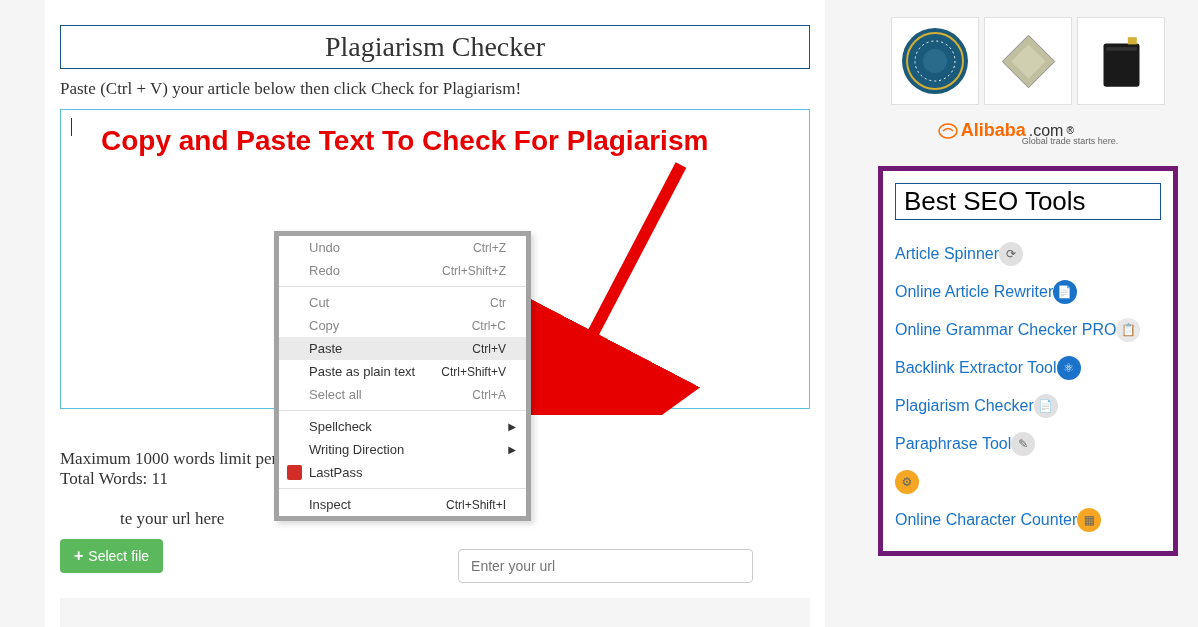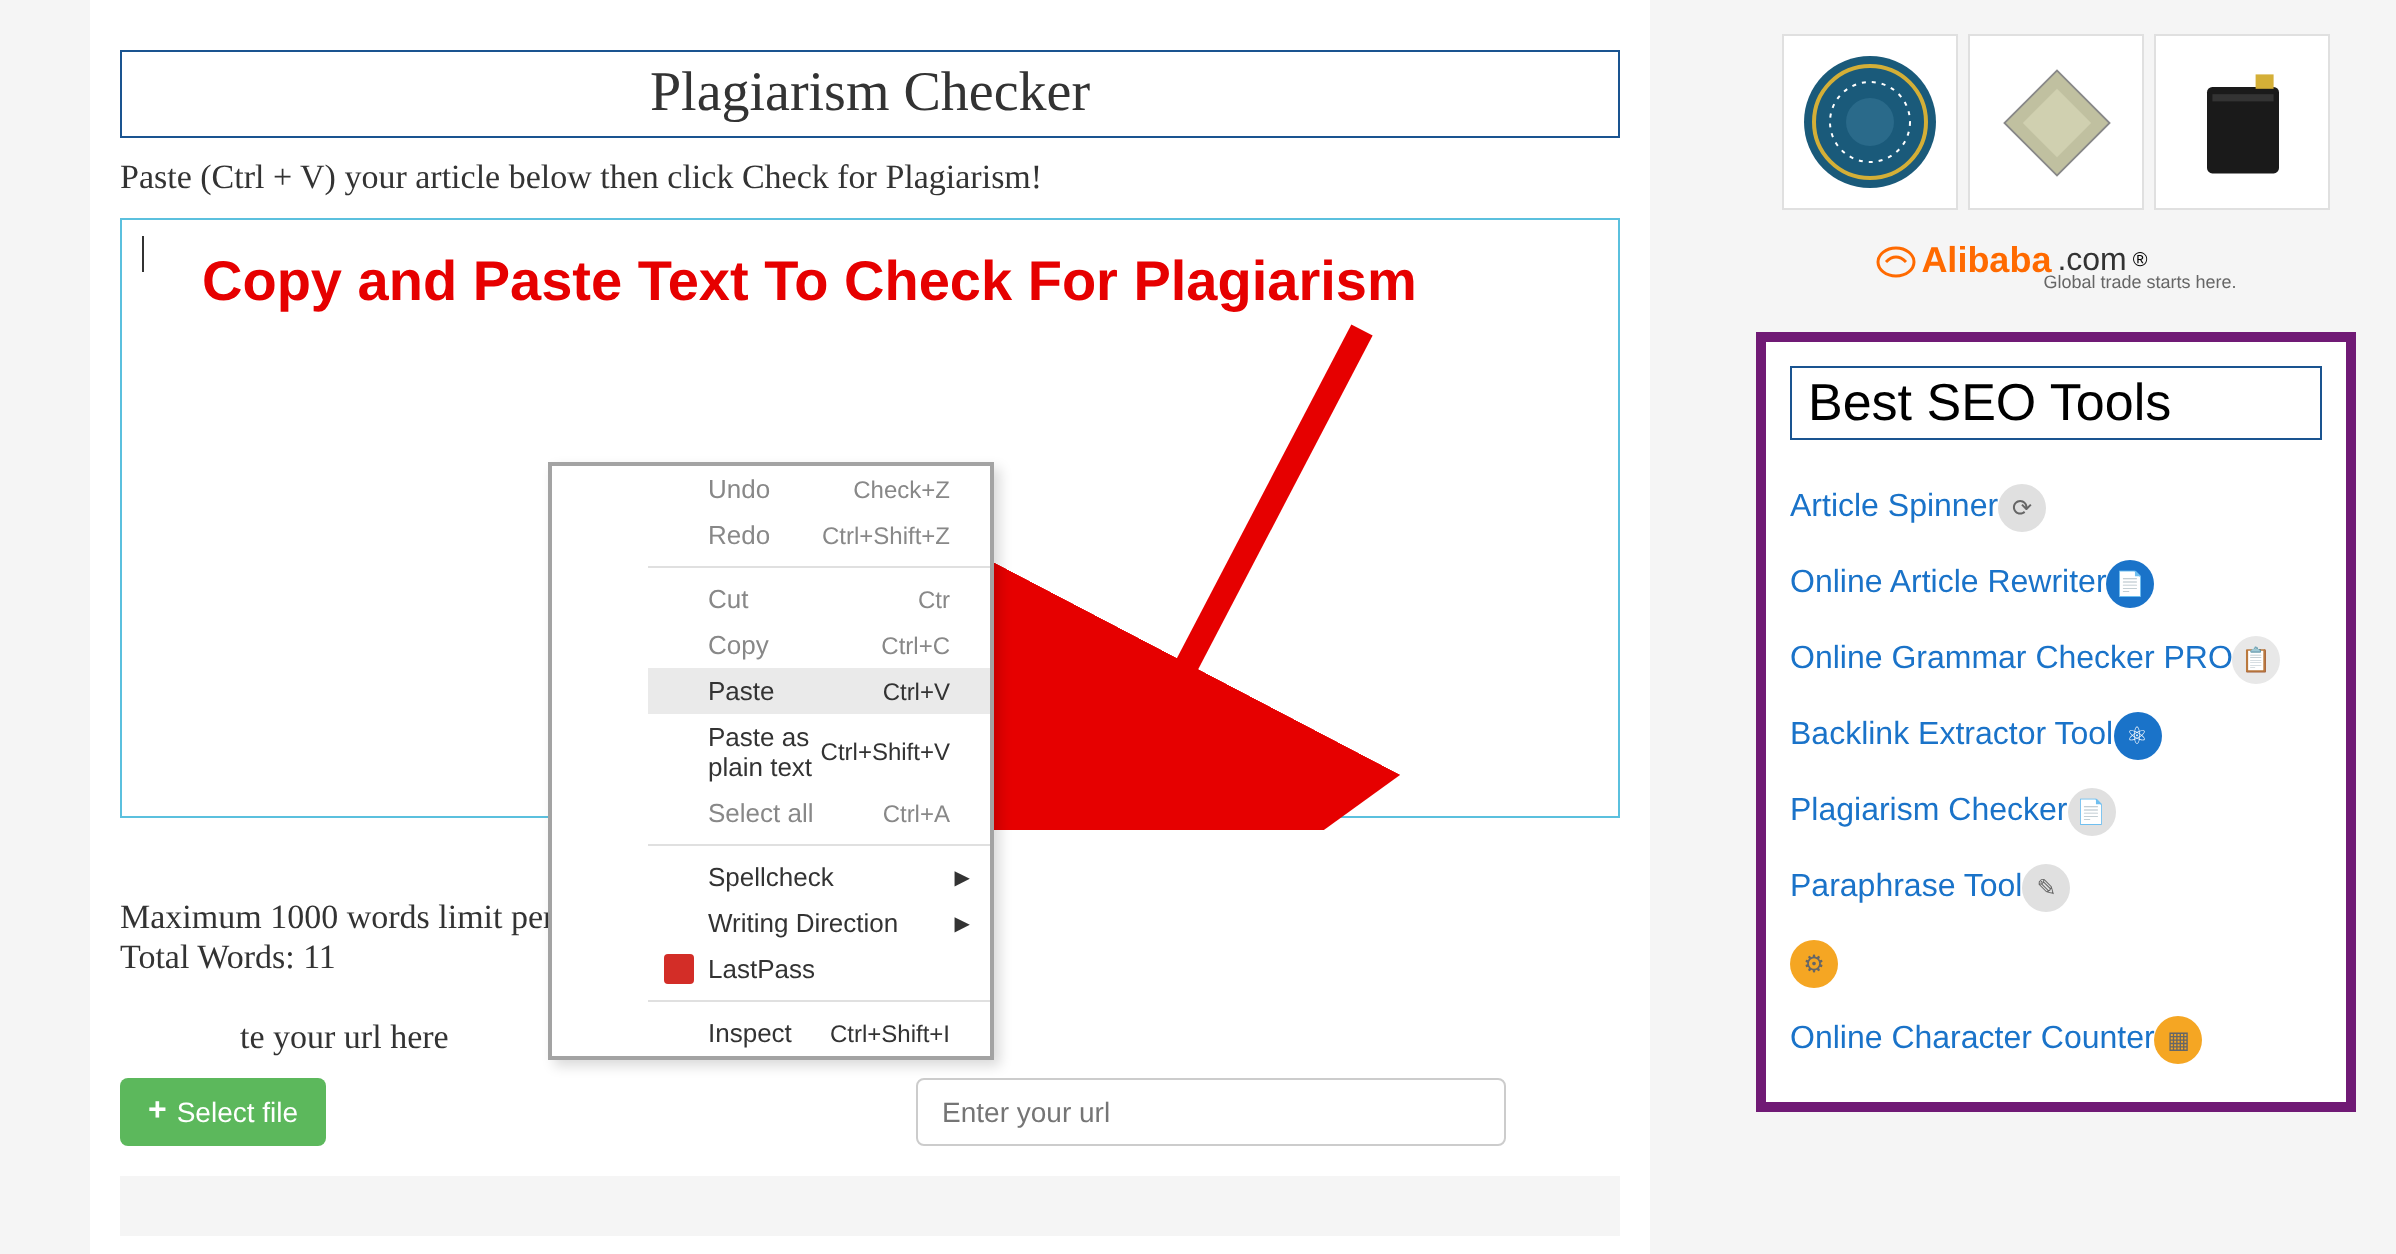--- a/index.html
+++ b/index.html
@@ -94,40 +94,39 @@
       font-size: 14px;
       cursor: pointer;
       display: inline-flex;
       align-items: center;
       gap: 5px;
       margin-top: 10px;
     }
     .select-file-btn .plus { font-weight: bold; font-size: 16px; }
     
     .url-input {
-      margin-top: 10px;
+      margin-top: 20px;
       border: 1px solid #ccc;
       border-radius: 4px;
       padding: 8px 12px;
       font-size: 14px;
       width: 295px;
       color: #666;
     }
     
     .context-menu {
       position: absolute;
       left: 274px;
       top: 231px;
-      width: 223px;
-      background: #fff;
-      border: 2px solid #a3a3a3;
+      width: 257px;
+      background: #fff;
+      border: 5px solid #a3a3a3;
       box-shadow: 3px 3px 6px rgba(0,0,0,0.15);
       font-size: 13px;
       z-index: 100;
-      padding-left: 48px;
     }
     .context-menu-item {
       display: flex;
       justify-content: space-between;
       align-items: center;
       padding: 4px 20px 4px 30px;
       color: #888;
       cursor: default;
       position: relative;
     }
@@ -257,21 +256,21 @@
     </button>
     <input class="url-input" style="margin-left: 295px;" placeholder="Enter your url">
   </div>
 
   <div class="bottom-bar"></div>
 </div>
 
 <div class="context-menu" id="ctx-menu">
     <div class="context-menu-item">
       <span>Undo</span>
-      <span class="shortcut">Check+Z</span>
+      <span class="shortcut">Ctrl+Z</span>
     </div>
     <div class="context-menu-item">
       <span>Redo</span>
       <span class="shortcut">Ctrl+Shift+Z</span>
     </div>
     <div class="context-menu-divider"></div>
     <div class="context-menu-item">
       <span>Cut</span>
       <span class="shortcut">Ctr</span>
     </div>

